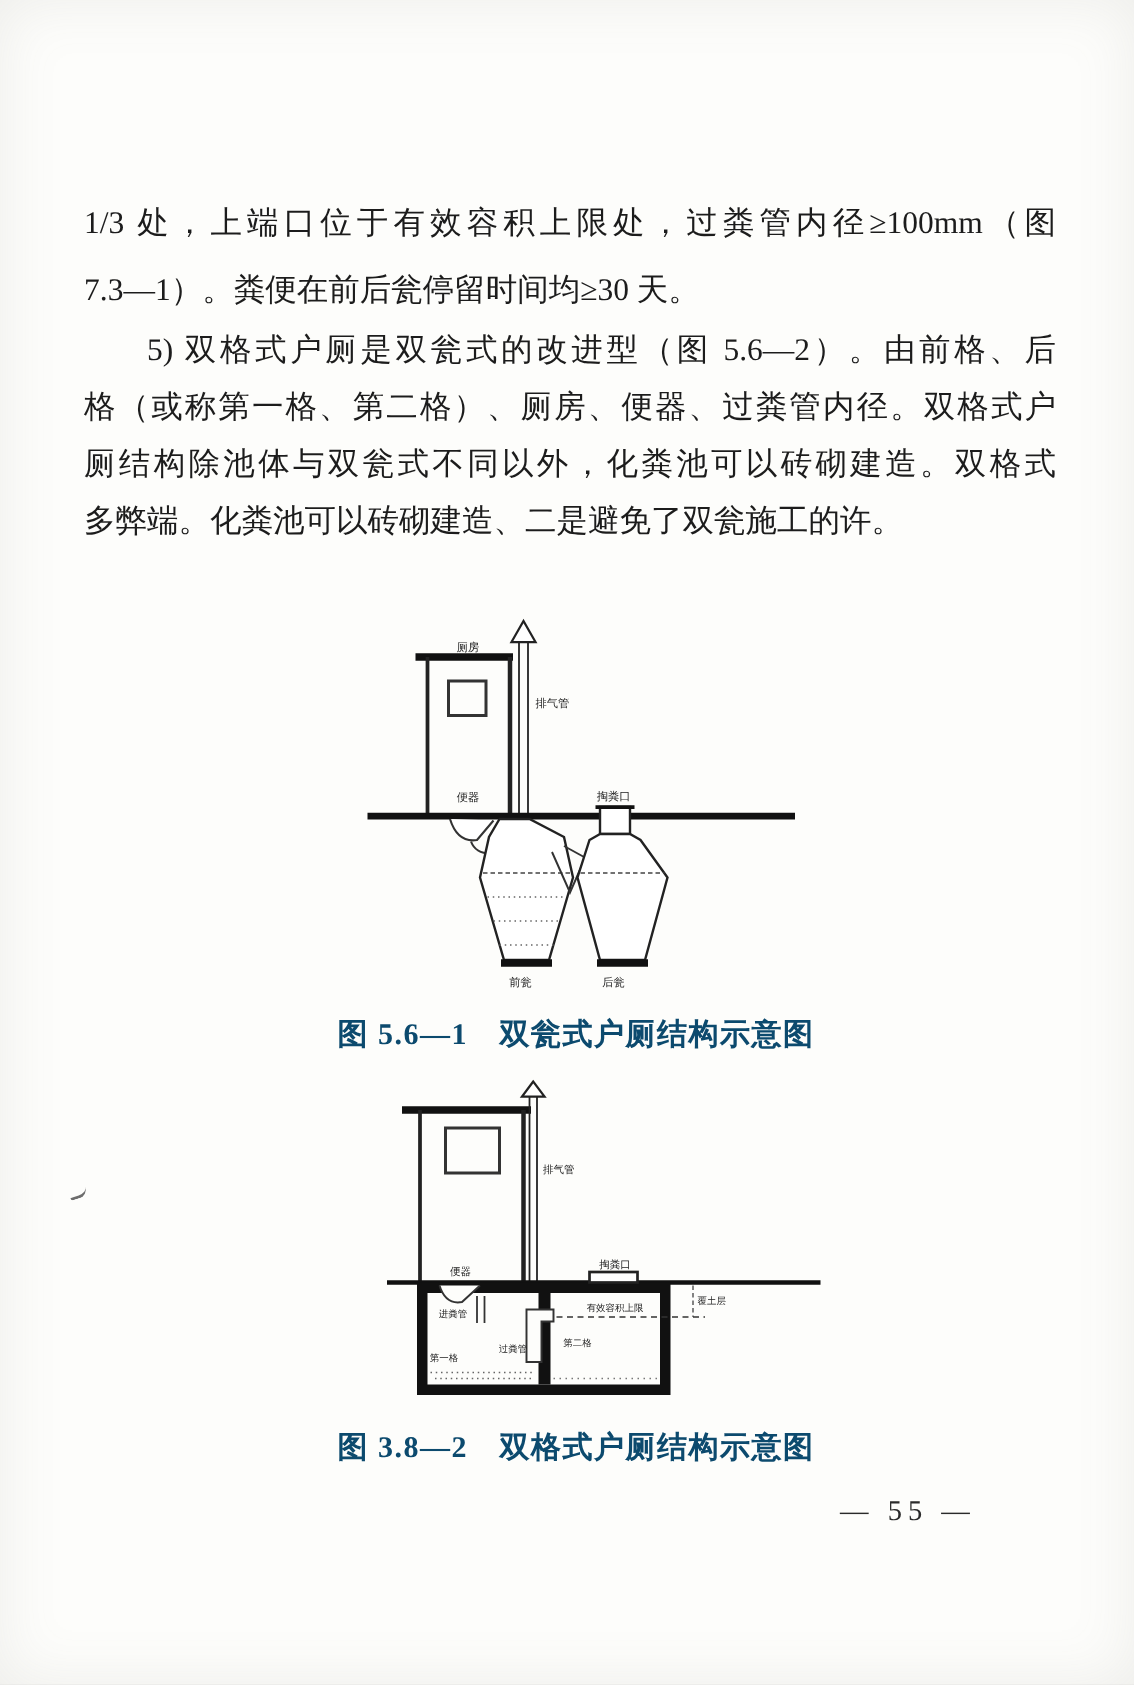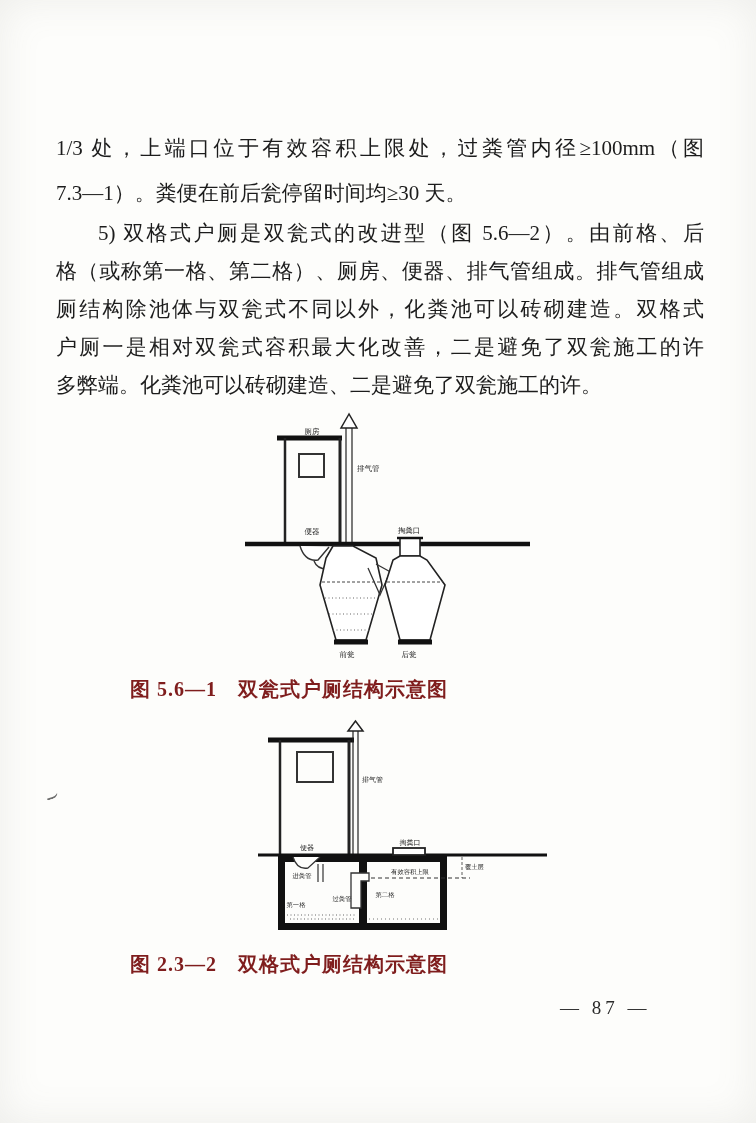--- a/index.html
+++ b/index.html
@@ -16,23 +16,23 @@
   .para{position:absolute;left:56px;width:648px;}
   .para .line{
     display:block;height:38px;line-height:38px;
     font-size:21px;white-space:nowrap;
   }
   .p1{top:126px;} .p1 .line{height:45px;line-height:45px;}
   .p2{top:214px;}
   .just{white-space:normal;text-align:justify;text-align-last:justify;}
   .indent{padding-left:42px;}
   .caption{
-    position:absolute;left:130px;width:480px;
-    font-size:20px;font-weight:600;
-    letter-spacing:1px;color:#7f1d1d;
+    position:absolute;left:144px;width:480px;
+    text-align:center;font-size:20px;font-weight:600;
+    letter-spacing:1px;color:#0c4a6e;
   }
   .cap1{top:676px;} .cap2{top:951px;}
   .fig{position:absolute;}
   .fig1{left:230px;top:410px;}
   .fig2{left:250px;top:718px;}
   svg text{
     font-family:"Liberation Sans","DejaVu Sans",sans-serif;
     fill:#222;
   }
   .lbl1{font-size:7.5px;}
@@ -54,23 +54,22 @@
 
 <div class="page">
 
   <div class="para p1">
     <div class="line just">1/3 处，上端口位于有效容积上限处，过粪管内径≥100mm（图</div>
     <div class="line">7.3—1）。粪便在前后瓮停留时间均≥30 天。</div>
   </div>
 
   <div class="para p2">
     <div class="line just indent">5) 双格式户厕是双瓮式的改进型（图 5.6—2）。由前格、后</div>
-    <div class="line just">格（或称第一格、第二格）、厕房、便器、排气管组成。排气管组成</div>
+    <div class="line just">格（或称第一格、第二格）、厕房、便器、过粪管内径。双格式户</div>
     <div class="line just">厕结构除池体与双瓮式不同以外，化粪池可以砖砌建造。双格式</div>
-    <div class="line just">户厕一是相对双瓮式容积最大化改善，二是避免了双瓮施工的许</div>
     <div class="line">多弊端。化粪池可以砖砌建造、二是避免了双瓮施工的许。</div>
   </div>
 
   <svg class="fig fig1" width="310" height="262" viewBox="0 0 310 262">
 
     <line x1="47" y1="28" x2="112" y2="28" stroke="#111" stroke-width="5"></line>
     <line x1="55" y1="28" x2="55" y2="134" stroke="#222" stroke-width="2.5"></line>
     <line x1="110" y1="28" x2="110" y2="134" stroke="#222" stroke-width="3"></line>
     <rect x="69" y="44" width="25" height="23" fill="none" stroke="#333" stroke-width="2"></rect>
     <text x="82" y="24" text-anchor="middle" class="lbl1">厕房</text>
@@ -146,19 +145,19 @@
 
     <line x1="121" y1="160" x2="220" y2="160" stroke="#333" stroke-width="1" stroke-dasharray="4,3"></line>
     <text x="160" y="156" text-anchor="middle" class="lbl3">有效容积上限</text>
 
     <line x1="212" y1="139" x2="212" y2="160" stroke="#333" stroke-width="0.8" stroke-dasharray="3,2"></line>
     <text x="215" y="151" class="lbl3">覆土层</text>
 
     <text x="46" y="189" text-anchor="middle" class="lbl3">第一格</text>
     <text x="135" y="179" text-anchor="middle" class="lbl3">第二格</text>
   </svg>
-  <div class="caption cap2">图 2.3—2　双格式户厕结构示意图</div>
+  <div class="caption cap2">图 3.8—2　双格式户厕结构示意图</div>
 
   <div class="stray-mark"></div>
 
-  <div class="page-number">— 87 —</div>
+  <div class="page-number">— 55 —</div>
 
 </div>
 
 </body></html>

